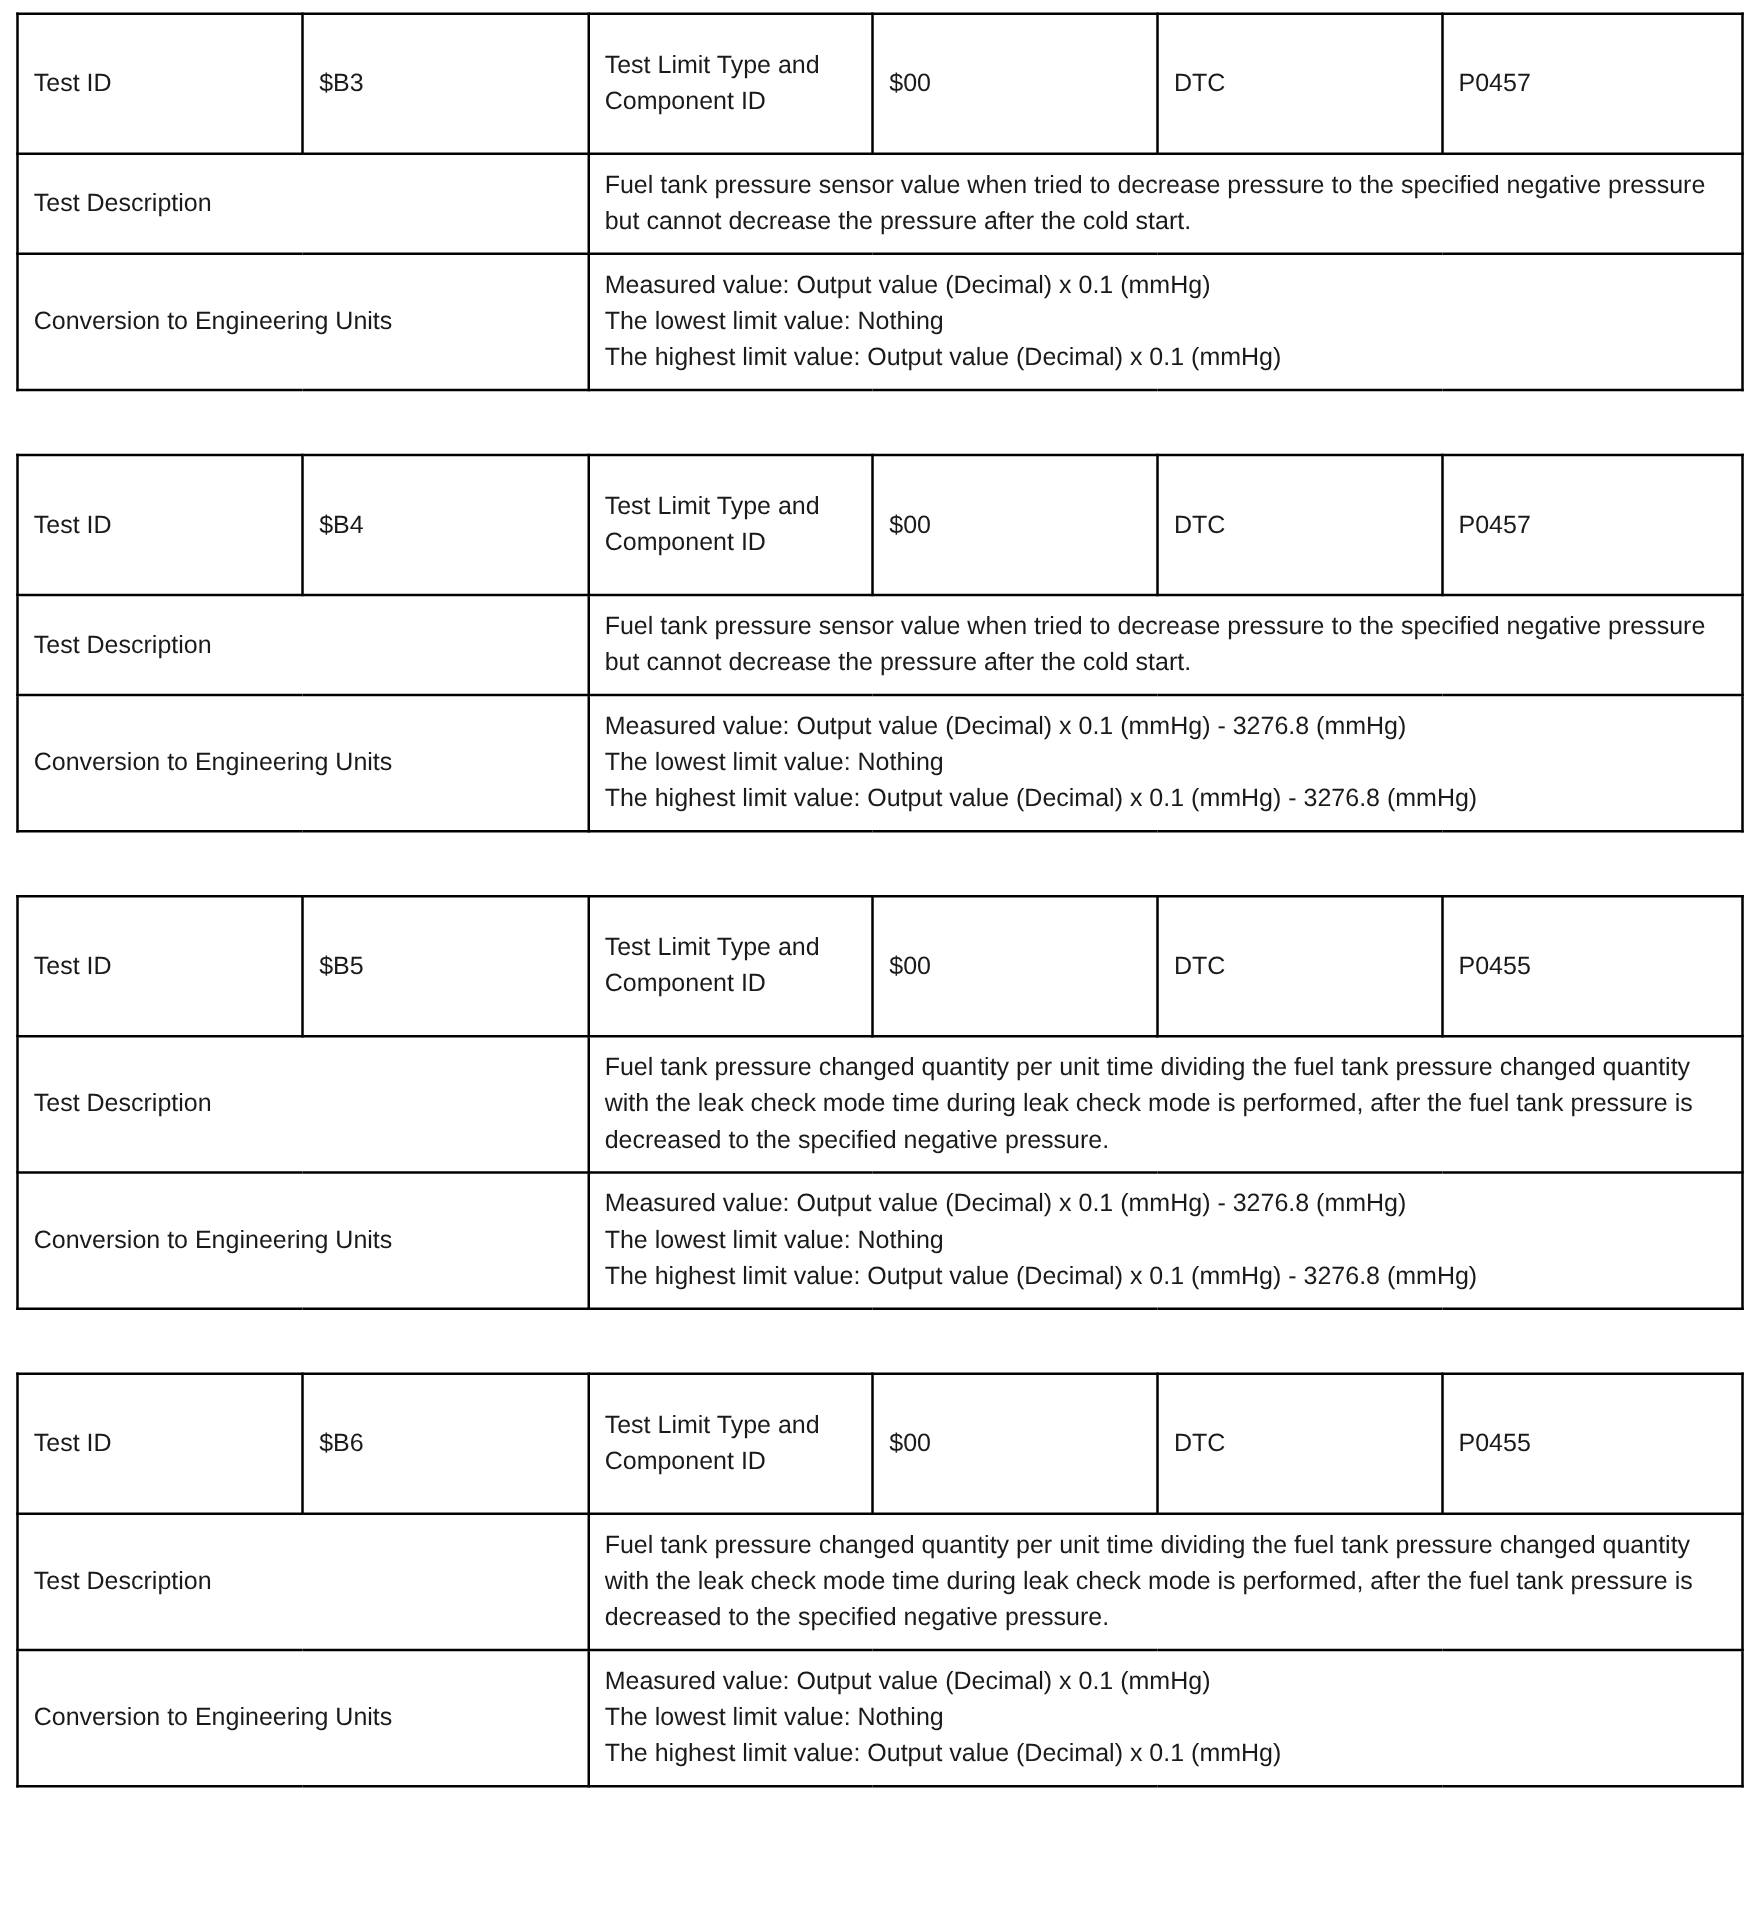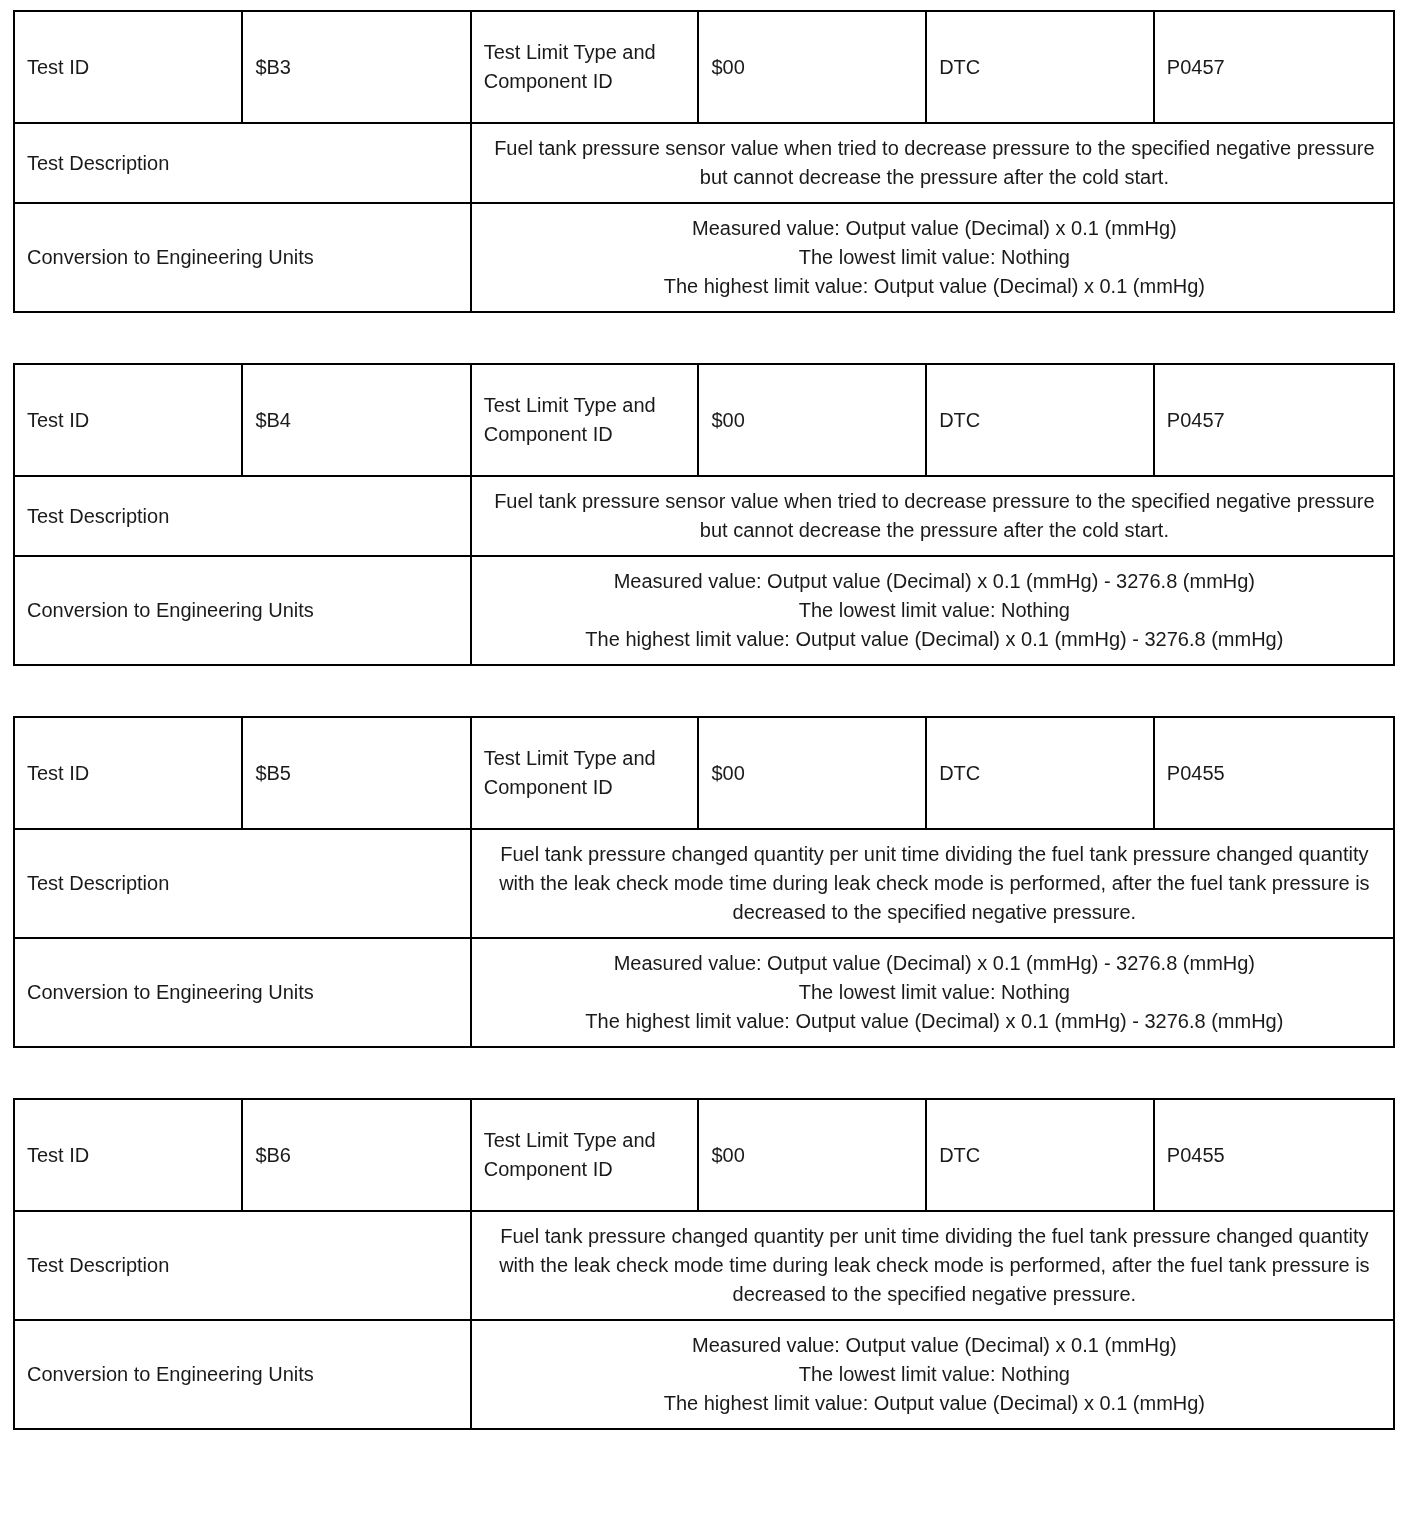--- a/index.html
+++ b/index.html
@@ -35,21 +35,20 @@
   tr.head-row td {
     height: 112px;
   }
   td.multiline {
     white-space: pre-line;
     margin-top: 28px;
   }
   td.desc-cell {
     padding-top: 12px;
     padding-bottom: 12px;
-    text-align: center;
   }
 </style>
 </head>
 <body>
 
 <div class="page">
 
   <table class="spec-table">
     <colgroup>
       <col style="width:16.55%">

